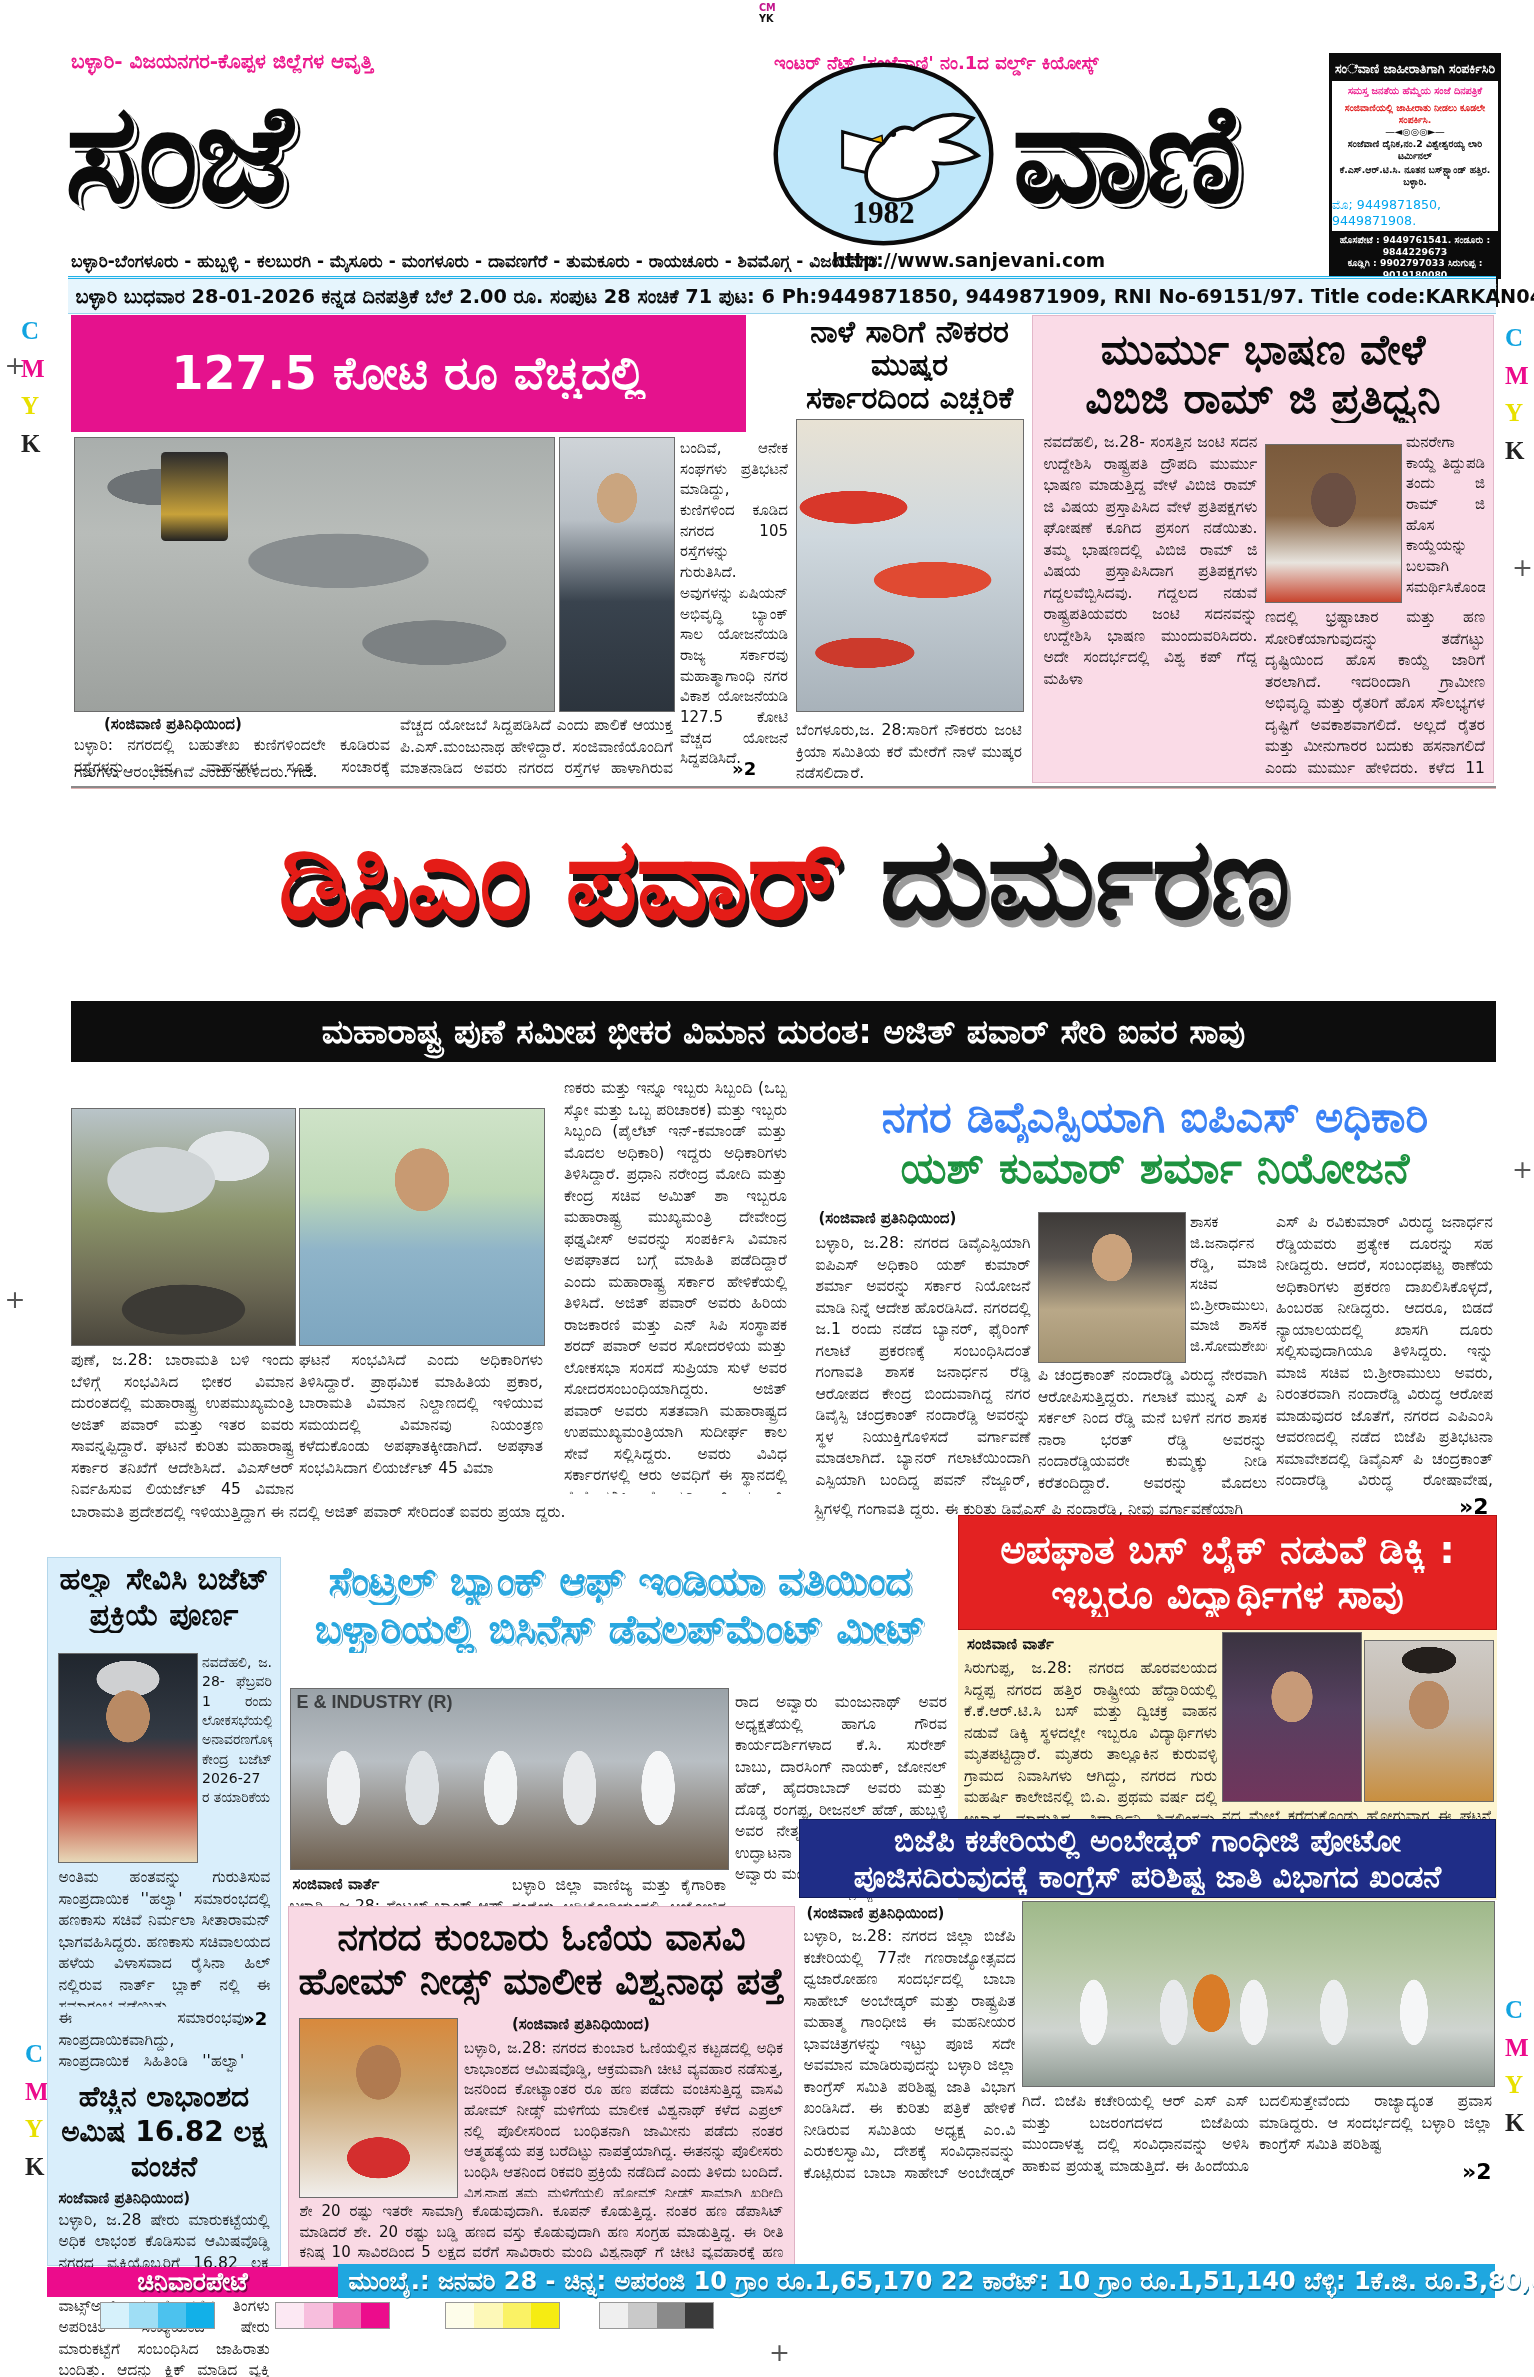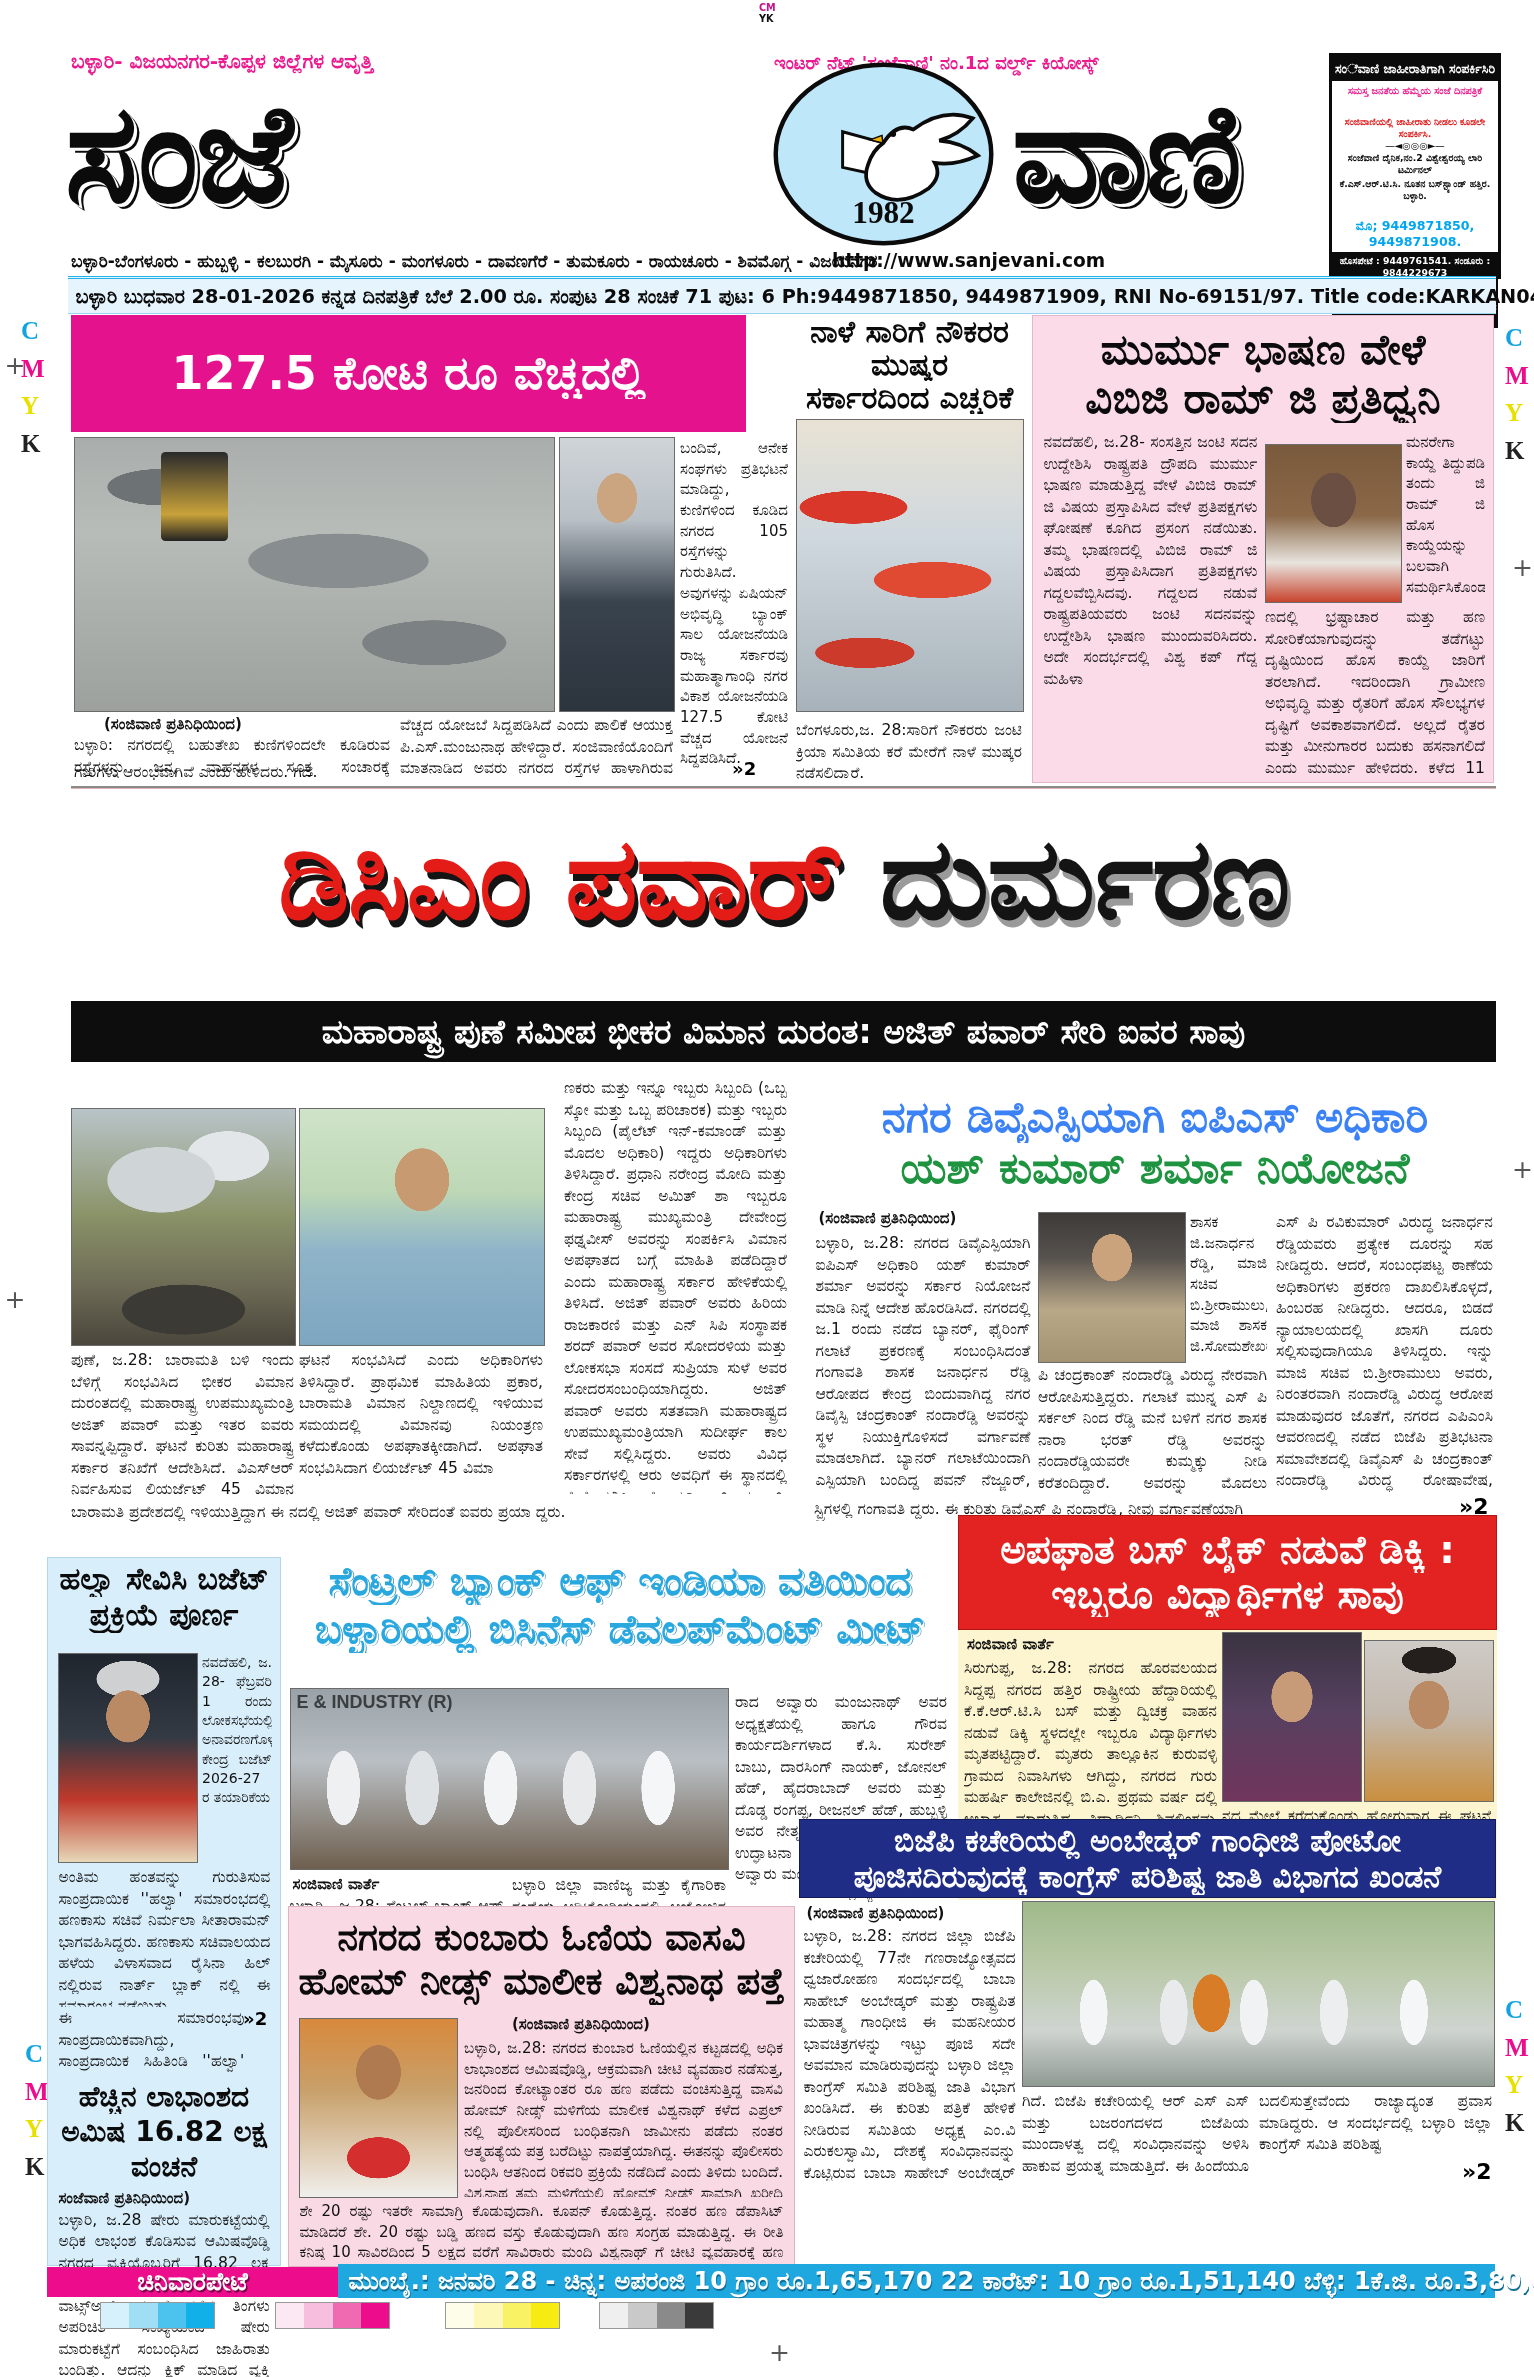--- a/index.html
+++ b/index.html
@@ -69,25 +69,25 @@
       <path d="M150 110 q18 -28 40 -18 q40 -30 80 -15 q-18 22 -45 30 q30 2 52 20 q-30 14 -58 10 q10 18 -8 34 q-40 28 -72 6 q-18 -14 -10 -37 q6 -20 21 -30 z" fill="#ffffff" stroke="#0b0b0b" stroke-width="5"></path>
       <circle cx="163" cy="98" r="4" fill="#0b0b0b"></circle>
       <path d="M148 100 l-16 6 l17 4 z" fill="#f2b400" stroke="#0b0b0b" stroke-width="2"></path>
       <text x="150" y="218" text-anchor="middle" font-size="42" font-weight="bold" fill="#0b0b0b" font-family="Liberation Serif,serif">1982</text>
     </svg>
   </div>
 
   <div class="abs" style="left:1329px;top:53px;width:166px;height:220px;border:3px solid #0b0b0b;background:#fff;">
     <div style="background:#0b0b0b;color:#fff;font-weight:bold;font-size:12.6px;text-align:center;padding:4.5px 1.5px;">ಸಂ಻ೆವಾಣಿ ಜಾಹೀರಾತಿಗಾಗಿ ಸಂಪರ್ಕಿಸಿರಿ</div>
     <div style="color:#ec1a8e;font-weight:bold;font-size:9.7px;text-align:center;margin-top:3.7px;">ಸಮಸ್ತ ಜನತೆಯ ಹೆಮ್ಮೆಯ ಸಂಜೆ ದಿನಪತ್ರಿಕೆ</div>
-    <div style="color:#e02020;font-weight:bold;font-size:9.3px;text-align:center;margin-top:19px;">ಸಂಜಿವಾಣಿಯಲ್ಲಿ ಜಾಹೀರಾತು ನೀಡಲು ಕೂಡಲೇ ಸಂಪರ್ಕಿಸಿ.</div>
+    <div style="color:#e02020;font-weight:bold;font-size:9.3px;text-align:center;margin-top:5px;">ಸಂಜಿವಾಣಿಯಲ್ಲಿ ಜಾಹೀರಾತು ನೀಡಲು ಕೂಡಲೇ ಸಂಪರ್ಕಿಸಿ.</div>
     <div style="color:#0b0b0b;font-size:9.7px;text-align:center;">—◄◎◎◎►—</div>
     <div style="color:#0b0b0b;font-weight:bold;font-size:9.3px;text-align:center;margin-top:1.5px;">ಸಂಜೆವಾಣಿ ದೈನಿಕ,ನಂ.2 ವಿಶ್ವೇಶ್ವರಯ್ಯ ಲಾರಿ ಟರ್ಮಿನಲ್</div>
     <div style="color:#0b0b0b;font-weight:bold;font-size:9.3px;text-align:center;margin-top:1.5px;">ಕೆ.ಎಸ್.ಆರ್.ಟಿ.ಸಿ. ನೂತನ ಬಸ್‌ಸ್ಟ್ಯಾಂಡ್ ಹತ್ತಿರ. ಬಳ್ಳಾರಿ.</div>
-    <div style="color:#00a6ef;font-weight:bold;font-size:12.6px;text-align:center;margin-top:16px;">ಮೊ; 9449871850, 9449871908.</div>
+    <div style="color:#00a6ef;font-weight:normal;font-size:12.6px;margin-top:9px;">ಮೊ; 9449871850, 9449871908.</div>
     <div style="background:#0b0b0b;color:#fff;font-weight:bold;font-size:9.3px;text-align:center;padding:3.7px 0.7px;margin-top:3px;">
       <div>ಹೊಸಪೇಟೆ : 9449761541. ಸಂಡೂರು : 9844229673</div>
       <div>ಕೂಡ್ಲಿಗಿ : 9902797033    ಸಿರುಗುಪ್ಪ : 9019180080</div>
       <div>ಹೆಚ್.ಬಿ.ಹಳ್ಳಿ : 9886062459 ಕುರುಗೋಡು : 9731072690</div>
     </div>
   </div>
 
   <div class="abs nowrap" style="left:71px;top:251px;font-size:17px;font-weight:bold;color:#0b0b0b;">ಬಳ್ಳಾರಿ-ಬೆಂಗಳೂರು - ಹುಬ್ಬಳ್ಳಿ - ಕಲಬುರಗಿ - ಮೈಸೂರು - ಮಂಗಳೂರು - ದಾವಣಗೆರೆ - ತುಮಕೂರು - ರಾಯಚೂರು - ಶಿವಮೊಗ್ಗ - ವಿಜಯನಗರ</div>
   <div class="abs nowrap" style="left:832px;top:250px;font-size:18.6px;font-weight:bold;color:#0b0b0b;">http://www.sanjevani.com</div>
 

